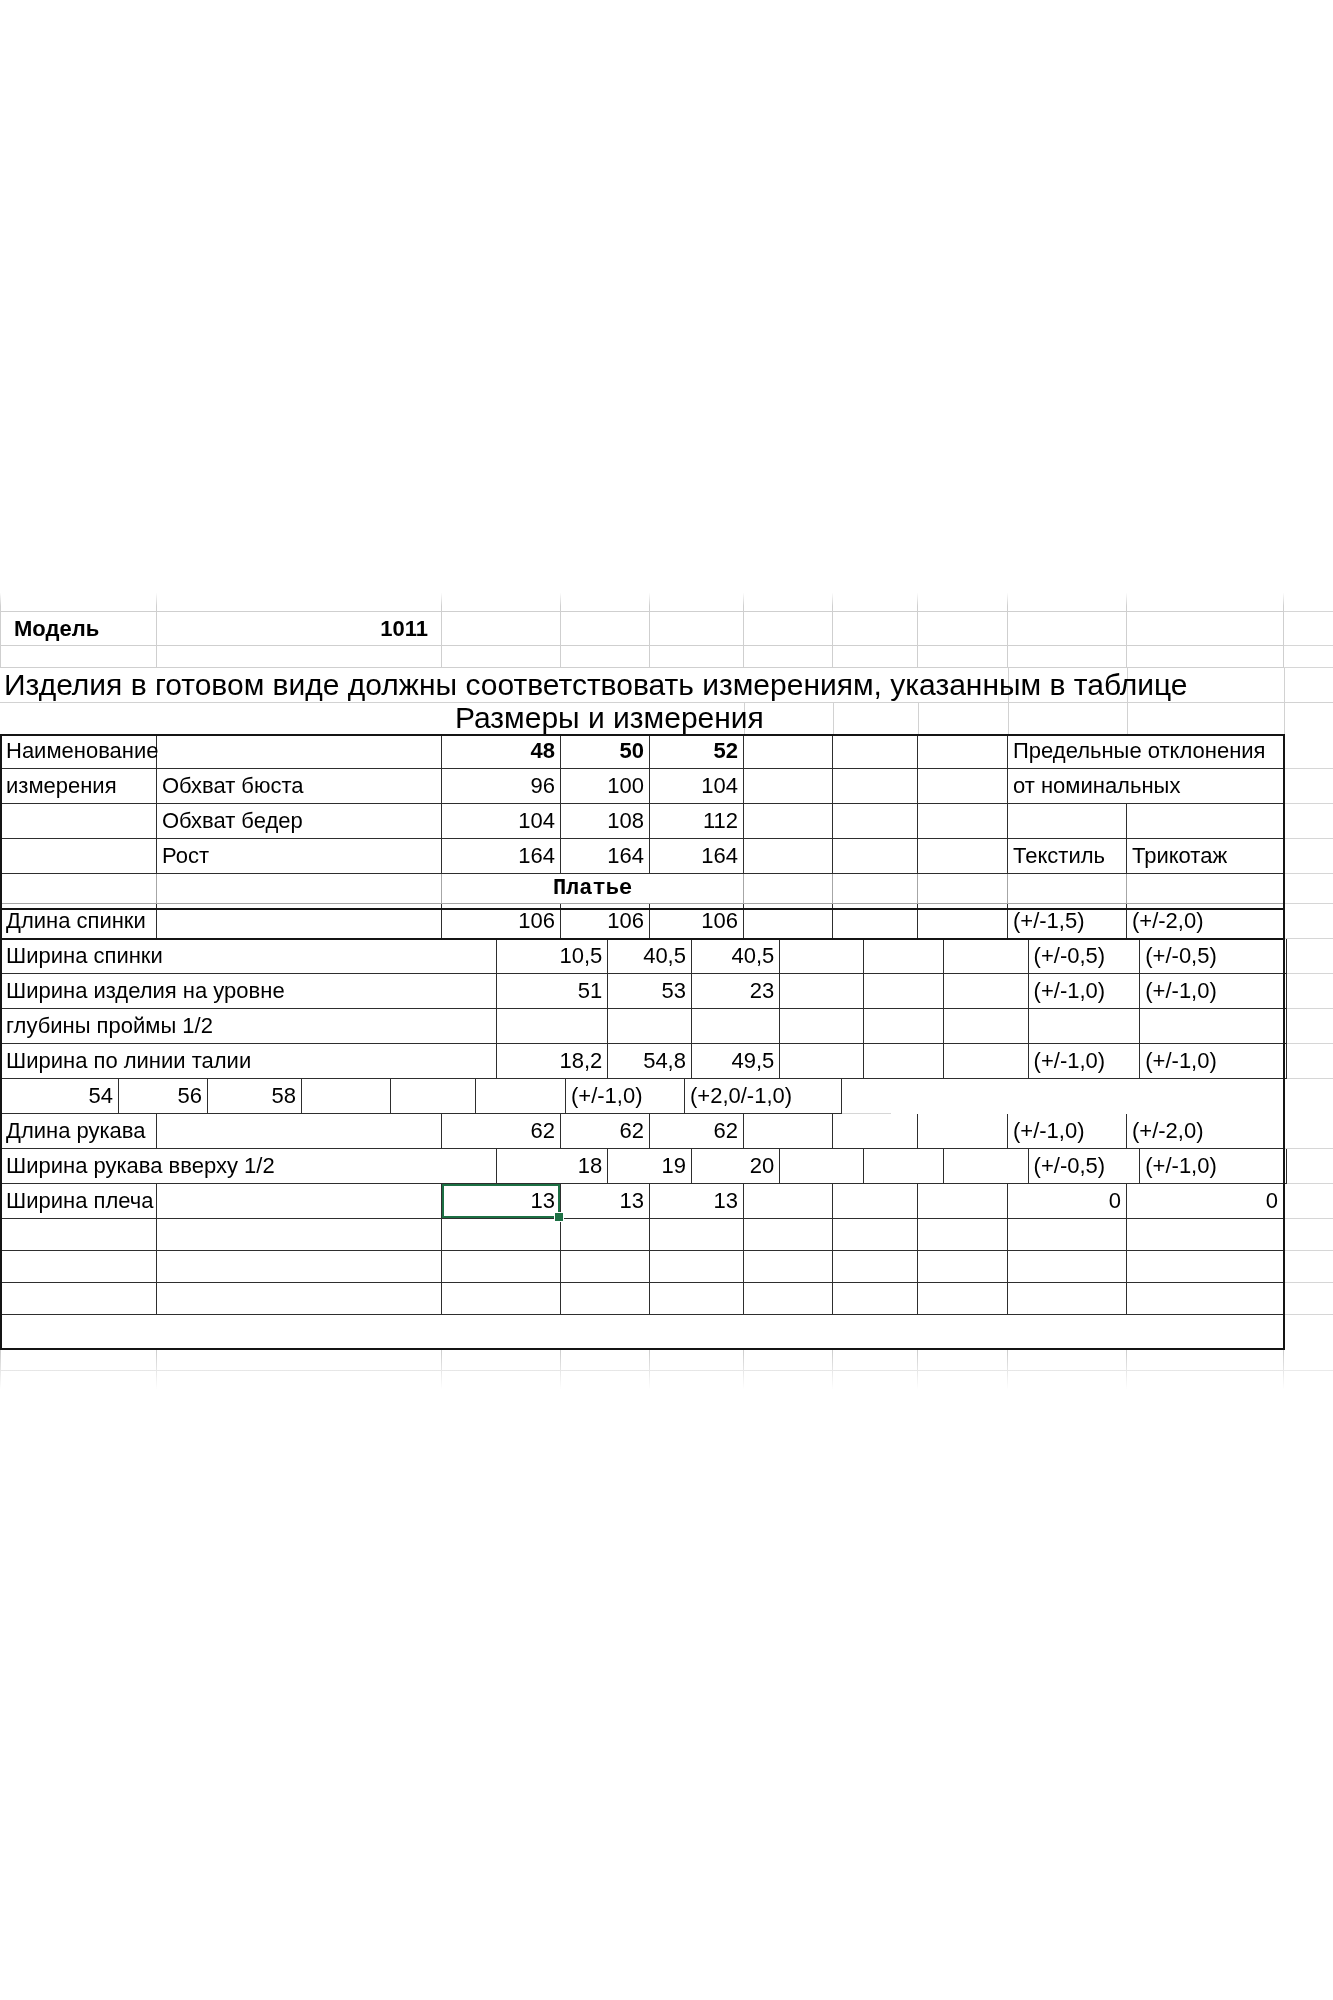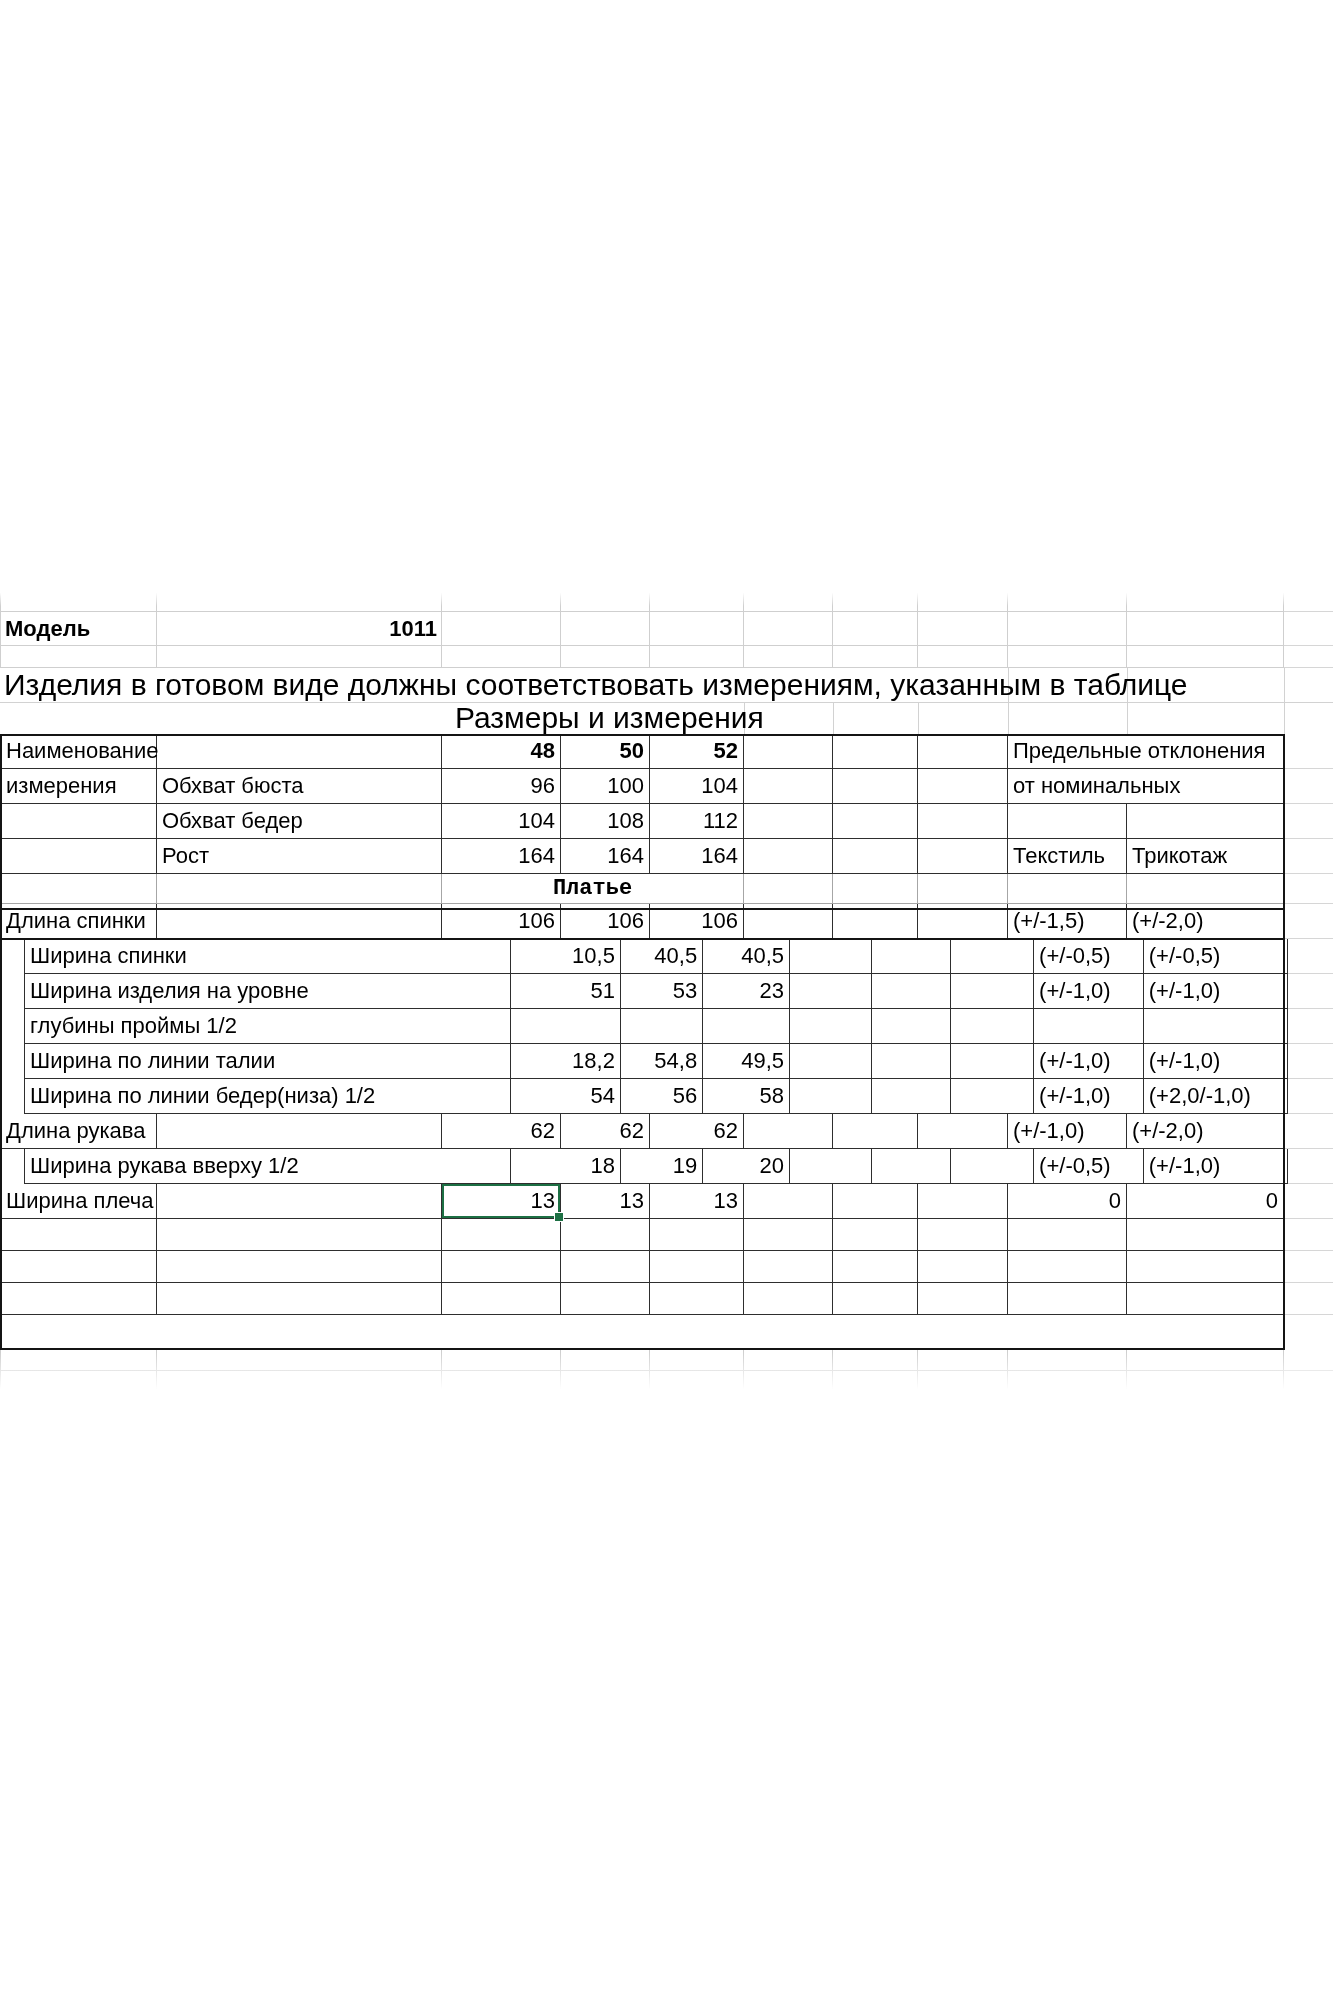--- a/index.html
+++ b/index.html
@@ -6,31 +6,31 @@
   .stage{position:relative;width:1333px;height:2000px;background:#ffffff;overflow:hidden;
          font-family:"Liberation Sans",sans-serif;color:#000;}
   .row{display:flex;height:35px;}
   .r30{height:30px;font-family:Liberation Mono, monospace;} .r32{height:32px;} .r34{height:34px;} .r22{height:22px;}
   
   .c{box-sizing:border-box;height:100%;display:flex;align-items:center;padding:0 5px;
      font-size:22px;line-height:1;white-space:nowrap;overflow:visible;
      border-right:1px solid #2e2e2e;border-bottom:1px solid #2e2e2e;background:transparent;}
   .maingrid .row > .c:first-child{border-left:1px solid #2e2e2e;}
   
-  .fc{box-sizing:border-box;height:100%;display:flex;align-items:center;padding:0 4px;
+  .fc{box-sizing:border-box;height:100%;display:flex;align-items:center;padding:0 13px;
       font-size:22px;line-height:1;white-space:nowrap;
       border-right:1px solid #cfcfcf;border-bottom:1px solid #cfcfcf;}
   .frow > .fc:first-child{border-left:1px solid #cfcfcf;}
   
   .lite > .c{border-right:1px solid #a6a6a6;border-bottom:1px solid #a6a6a6;}
   .lite > .c:first-child{border-left:1px solid #a6a6a6;}
   
   .cA{width:157px;} .cB{width:285px;} .cC{width:119px;} .cD{width:89px;} .cE{width:94px;}
   .cF{width:89px;} .cG{width:85px;} .cH{width:90px;} .cI{width:119px;} .cJ{width:157px;}
-  .cAB{width:532px;margin-left:24px;} .cCDE{width:302px;} .cIJ{width:276px;}
+  .cAB{width:532px;} .cCDE{width:302px;} .cIJ{width:276px;}
   .g{width:49px;box-sizing:border-box;height:100%;border-bottom:1px solid #d6d6d6;}
   .num{justify-content:flex-end;} .b{font-weight:bold;} .ctr{justify-content:center;}
   .abs{position:absolute;}
   .vl{position:absolute;top:0;bottom:0;width:1px;background:#d2d2d2;}
   .hline{position:absolute;background:#141414;}
   .sel{position:relative;z-index:6;box-shadow:inset 0 0 0 2px #1d7044;}
   .handle{position:absolute;right:-4px;bottom:-4px;width:8px;height:8px;
           background:#1d7044;border:1px solid #fff;z-index:7;}
   .freeText{position:absolute;top:0;height:100%;display:flex;align-items:center;
             font-size:30px;white-space:nowrap;}
@@ -232,21 +232,20 @@
       <div class="c cE num">49,5</div>
       <div class="c cF"></div>
         <div class="c cG"></div>
         <div class="c cH"></div>
       <div class="c cI">(+/-1,0)</div>
       <div class="c cJ">(+/-1,0)</div>
       <div class="g"></div>
     </div>
 
     <div class="row">
-      <div class="c cAB">Ширина по линии бедер(низа) 1/2</div>
       <div class="c cC num">54</div>
       <div class="c cD num">56</div>
       <div class="c cE num">58</div>
       <div class="c cF"></div>
         <div class="c cG"></div>
         <div class="c cH"></div>
       <div class="c cI">(+/-1,0)</div>
       <div class="c cJ">(+2,0/-1,0)</div>
       <div class="g"></div>
     </div>

